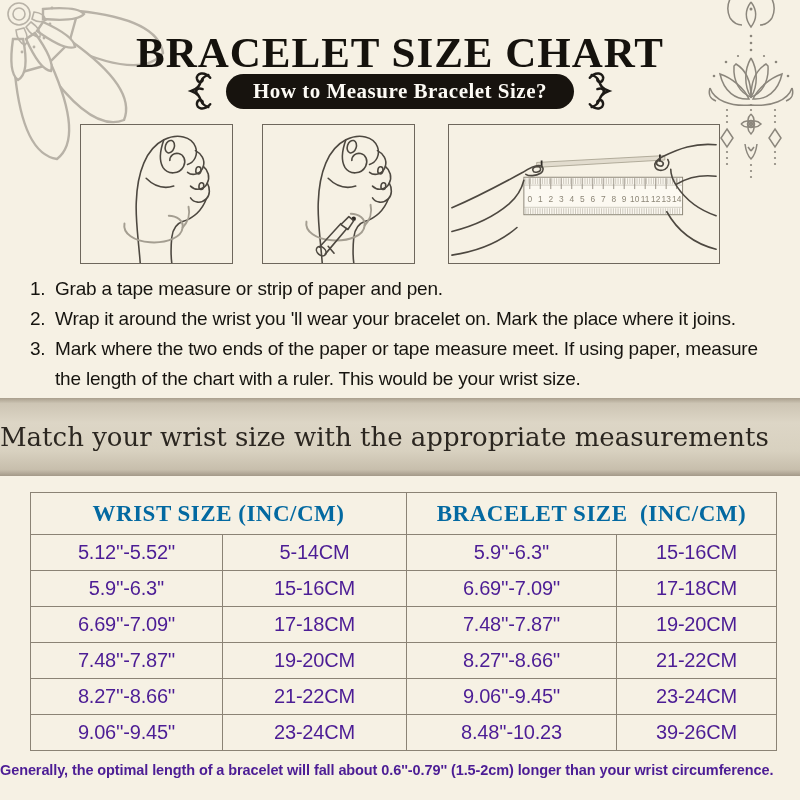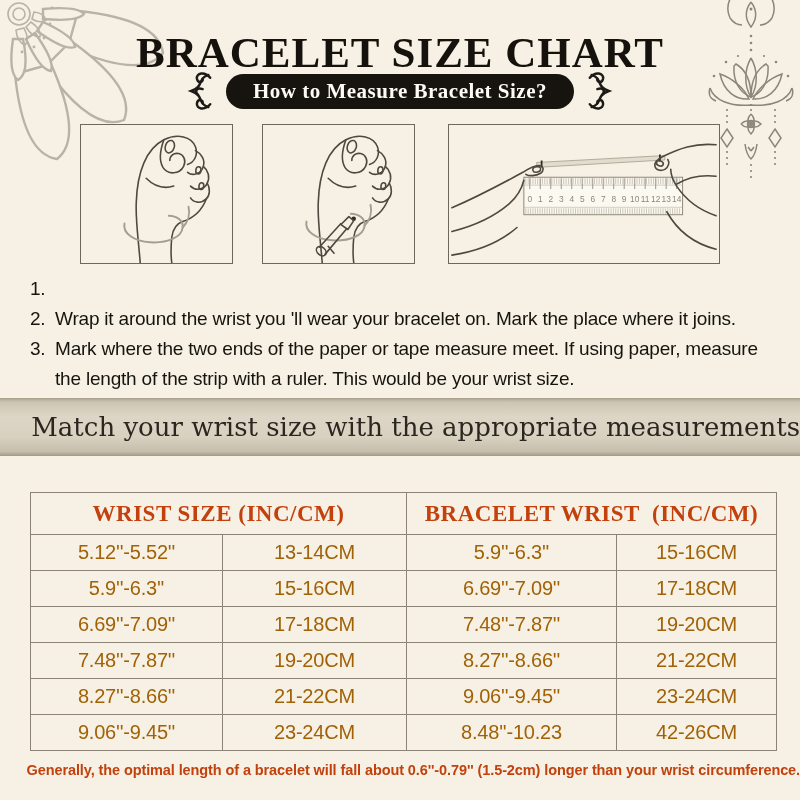--- a/index.html
+++ b/index.html
@@ -24,34 +24,34 @@
   .tape{stroke:#a49e91;stroke-width:2;fill:none;stroke-linecap:round;}
   .ruler-face{fill:#fcf9f1;stroke:#8d8778;stroke-width:1;}
   .ruler-num{font:8.5px "Liberation Sans",sans-serif;fill:#8d8778;text-anchor:middle;}
 
   
   .steps{position:absolute;top:274px;left:30px;width:752px;margin:0;padding:0;list-style:none;}
   .step{display:flex;font:400 19px "Liberation Sans",sans-serif;line-height:30px;color:#16140f;letter-spacing:-0.2px;}
   .step-num{width:25px;flex:0 0 auto;}
 
   
-  .banner{position:absolute;top:398px;left:0;width:800px;height:58px;
+  .banner{position:absolute;top:398px;left:0;width:800px;height:78px;
           background:linear-gradient(180deg,#a99f8d 0%,#cdc5b4 7%,#ddd6c6 32%,#d8d1c0 68%,#c7beac 92%,#a39988 100%);
-          display:flex;flex-direction:column;justify-content:center;text-align:right;
+          display:flex;flex-direction:column;justify-content:center;text-align:left;
           font:400 26px "DejaVu Serif",serif;color:#2b2620;line-height:33px;gap:46px;}
 
   
   table.size{position:absolute;top:492px;left:30px;width:746px;border-collapse:collapse;table-layout:fixed;background:#f6f1e4;}
   table.size th,table.size td{border:1px solid #8b8375;text-align:center;padding:0;}
-  table.size th{height:41px;font:700 23px "Liberation Serif",serif;color:#c2410c;letter-spacing:.5px;white-space:pre;}
-  table.size td{height:35px;font:400 20px "Liberation Sans",sans-serif;color:#a16207;letter-spacing:-0.2px;margin-top:35px;}
-
-  
-  .footnote{position:absolute;top:762px;left:0;right:0;text-align:right;
-            font:700 14.5px "Liberation Sans",sans-serif;color:#c2410c;letter-spacing:-0.1px;}
+  table.size th{height:41px;font:700 23px "Liberation Serif",serif;color:#0369a1;letter-spacing:.5px;white-space:pre;}
+  table.size td{height:35px;font:400 20px "Liberation Sans",sans-serif;color:#4c1d95;letter-spacing:-0.2px;margin-top:35px;}
+
+  
+  .footnote{position:absolute;top:762px;left:0;right:0;text-align:left;
+            font:700 14.5px "Liberation Sans",sans-serif;color:#4c1d95;letter-spacing:-0.1px;}
 
   
   .mandala{position:absolute;top:0;left:0;}
   .lotus{position:absolute;top:0;left:700px;}
   .orn{stroke:#b8b2a7;stroke-width:2.4;fill:#f6f1e4;}
   .lot{stroke:#8b867c;stroke-width:1.5;fill:none;}
   .lotdot{fill:#8b867c;stroke:none;}
 </style>
 </head>
 <body>
@@ -402,52 +402,53 @@
           <path d="M270,92 C252,86 238,74 230,62 C226,56 224,50 224,45"></path>
           <path d="M270,126 C246,120 230,106 220,88"></path>
         </g>
       </svg>
     </div>
   </div>
 
   <ol class="steps">
     <li class="step">
       <span class="step-num">1.</span>
+      <span class="step-text">Grab a tape measure or strip of paper and pen.</span>
     </li>
     <li class="step">
       <span class="step-num">2.</span>
       <span class="step-text">Wrap it around the wrist you 'll wear your bracelet on. Mark the place where it joins.</span>
     </li>
     <li class="step">
       <span class="step-num">3.</span>
-      <span class="step-text">Mark where the two ends of the paper or tape measure meet. If using paper, measure the length of the strip with a ruler. This would be your wrist size.</span>
+      <span class="step-text">Mark where the two ends of the paper or tape measure meet. If using paper, measure the length of the chart with a ruler. This would be your wrist size.</span>
     </li>
   </ol>
 
   <div class="banner">
     <div>Match your wrist size with the appropriate measurements</div>
   </div>
 
   <table class="size">
     <colgroup>
         <col style="width:192px">
         <col style="width:184px">
         <col style="width:210px">
         <col style="width:160px">
       </colgroup>
     <thead>
       <tr>
         <th colspan="2">WRIST SIZE (INC/CM)</th>
-        <th colspan="2">BRACELET WRIST  (INC/CM)</th>
+        <th colspan="2">BRACELET SIZE  (INC/CM)</th>
       </tr>
     </thead>
     <tbody>
       <tr>
         <td>5.12''-5.52''</td>
-        <td>13-14CM</td>
+        <td>5-14CM</td>
         <td>5.9''-6.3''</td>
         <td>15-16CM</td>
       </tr>
       <tr>
         <td>5.9''-6.3''</td>
         <td>15-16CM</td>
         <td>6.69''-7.09''</td>
         <td>17-18CM</td>
       </tr>
       <tr>
@@ -465,19 +466,19 @@
       <tr>
         <td>8.27''-8.66''</td>
         <td>21-22CM</td>
         <td>9.06''-9.45''</td>
         <td>23-24CM</td>
       </tr>
       <tr>
         <td>9.06''-9.45''</td>
         <td>23-24CM</td>
         <td>8.48''-10.23</td>
-        <td>42-26CM</td>
+        <td>39-26CM</td>
       </tr>
     </tbody>
   </table>
 
   <div class="footnote">Generally, the optimal length of a bracelet will fall about 0.6''-0.79'' (1.5-2cm) longer than your wrist circumference.</div>
 </div>
 
 </body></html>

